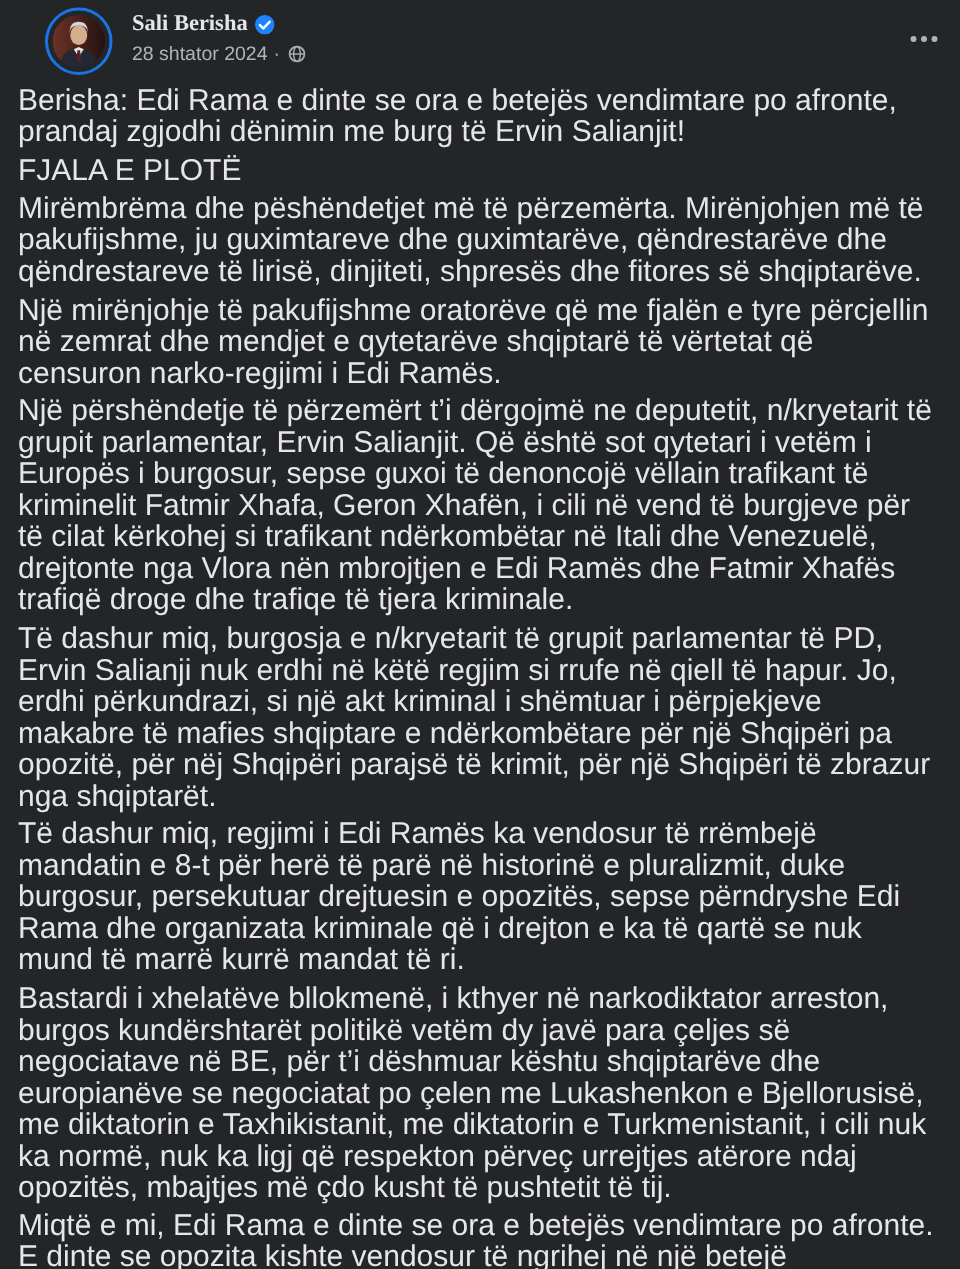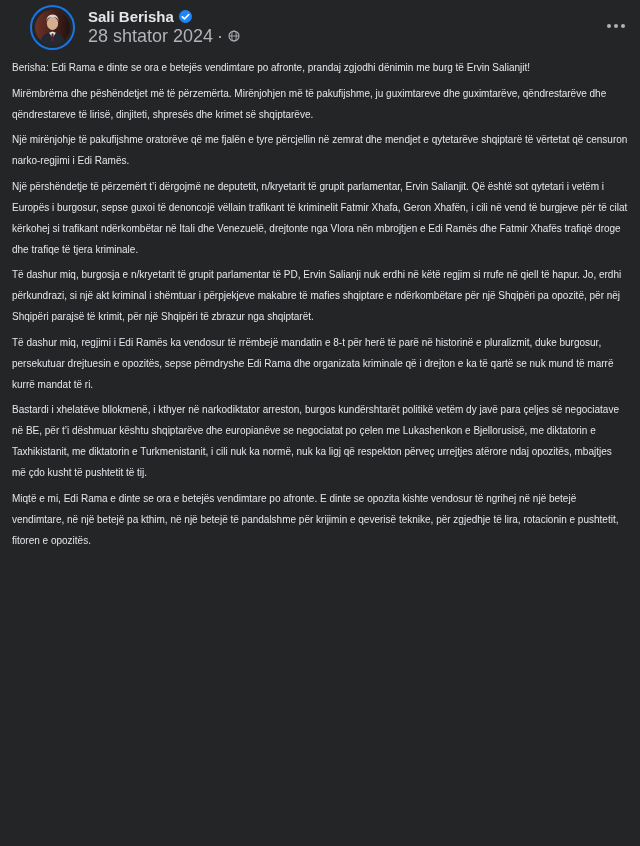--- a/index.html
+++ b/index.html
@@ -19,34 +19,34 @@
   }
   .post-header{position:relative;height:54px;}
   .avatar-ring{
     position:absolute;left:30px;top:5px;width:45px;height:45px;border-radius:50%;
     border:2.5px solid var(--story-ring-blue);
     display:flex;align-items:center;justify-content:center;cursor:pointer;
   }
   .avatar{width:35px;height:35px;border-radius:50%;overflow:hidden;display:block;}
   .header-info{position:absolute;left:88px;top:8px;}
   .author-row{display:flex;align-items:center;gap:5px;}
-  .author-name{font-size:15px;font-weight:bold;color:var(--text-primary);line-height:17px;cursor:pointer;}
+  .author-name{font-size:15px;font-weight:bold;color:var(--text-primary);line-height:17px;cursor:pointer;font-family:Liberation Serif, serif;}
   .verified-badge{width:13px;height:13px;display:inline-block;flex-shrink:0;}
   .meta-row{display:flex;align-items:center;gap:4px;margin-top:4px;
-    color:var(--text-secondary);font-size:18px;line-height:14px;}
+    color:var(--text-secondary);font-size:13px;line-height:14px;}
   .timestamp{cursor:pointer;}
   .globe{width:12px;height:12px;display:inline-block;opacity:.95;margin-left:1px;}
   .options-button{
     position:absolute;right:10px;top:14px;width:28px;height:24px;border:none;background:transparent;
     display:flex;align-items:center;justify-content:center;cursor:pointer;border-radius:4px;padding:0;
   }
   .post-body{padding:3px 12px 0 12px;}
   .post-body p{
     margin:0 0 4.5px 0;
-    font-size:10px;line-height:21px;letter-spacing:0;
+    font-size:20px;line-height:21px;letter-spacing:0;
     color:var(--text-primary);
     white-space:normal;
   }
 </style>
 </head>
 <body>
 
 <div class="post-card">
 
   <div class="post-header">
@@ -95,21 +95,22 @@
         <circle cx="10" cy="3" r="2" fill="#b0b3b8"></circle>
         <circle cx="17" cy="3" r="2" fill="#b0b3b8"></circle>
       </svg>
     </button>
 
   </div>
 
   <div class="post-body">
 
   <p>Berisha: Edi Rama e dinte se ora e betejës vendimtare po afronte, prandaj zgjodhi dënimin me burg të Ervin Salianjit!</p>
-      <p>Mirëmbrëma dhe pëshëndetjet më të përzemërta. Mirënjohjen më të pakufijshme, ju guximtareve dhe guximtarëve, qëndrestarëve dhe qëndrestareve të lirisë, dinjiteti, shpresës dhe krimet së shqiptarëve.</p>
+      <p>FJALA E PLOTË</p>
+      <p>Mirëmbrëma dhe pëshëndetjet më të përzemërta. Mirënjohjen më të pakufijshme, ju guximtareve dhe guximtarëve, qëndrestarëve dhe qëndrestareve të lirisë, dinjiteti, shpresës dhe fitores së shqiptarëve.</p>
       <p>Një mirënjohje të pakufijshme oratorëve që me fjalën e tyre përcjellin në zemrat dhe mendjet e qytetarëve shqiptarë të vërtetat që censuron narko-regjimi i Edi Ramës.</p>
       <p>Një përshëndetje të përzemërt t’i dërgojmë ne deputetit, n/kryetarit të grupit parlamentar, Ervin Salianjit. Që është sot qytetari i vetëm i Europës i burgosur, sepse guxoi të denoncojë vëllain trafikant të kriminelit Fatmir Xhafa, Geron Xhafën, i cili në vend të burgjeve për të cilat kërkohej si trafikant ndërkombëtar në Itali dhe Venezuelë, drejtonte nga Vlora nën mbrojtjen e Edi Ramës dhe Fatmir Xhafës trafiqë droge dhe trafiqe të tjera kriminale.</p>
       <p>Të dashur miq, burgosja e n/kryetarit të grupit parlamentar të PD, Ervin Salianji nuk erdhi në këtë regjim si rrufe në qiell të hapur. Jo, erdhi përkundrazi, si një akt kriminal i shëmtuar i përpjekjeve makabre të mafies shqiptare e ndërkombëtare për një Shqipëri pa opozitë, për nëj Shqipëri parajsë të krimit, për një Shqipëri të zbrazur nga shqiptarët.</p>
       <p>Të dashur miq, regjimi i Edi Ramës ka vendosur të rrëmbejë mandatin e 8-t për herë të parë në historinë e pluralizmit, duke burgosur, persekutuar drejtuesin e opozitës, sepse përndryshe Edi Rama dhe organizata kriminale që i drejton e ka të qartë se nuk mund të marrë kurrë mandat të ri.</p>
       <p>Bastardi i xhelatëve bllokmenë, i kthyer në narkodiktator arreston, burgos kundërshtarët politikë vetëm dy javë para çeljes së negociatave në BE, për t’i dëshmuar kështu shqiptarëve dhe europianëve se negociatat po çelen me Lukashenkon e Bjellorusisë, me diktatorin e Taxhikistanit, me diktatorin e Turkmenistanit, i cili nuk ka normë, nuk ka ligj që respekton përveç urrejtjes atërore ndaj opozitës, mbajtjes më çdo kusht të pushtetit të tij.</p>
       <p>Miqtë e mi, Edi Rama e dinte se ora e betejës vendimtare po afronte. E dinte se opozita kishte vendosur të ngrihej në një betejë vendimtare, në një betejë pa kthim, në një betejë të pandalshme për krijimin e qeverisë teknike, për zgjedhje të lira, rotacionin e pushtetit, fitoren e opozitës.</p>
     </div>
 
 </div>
 

